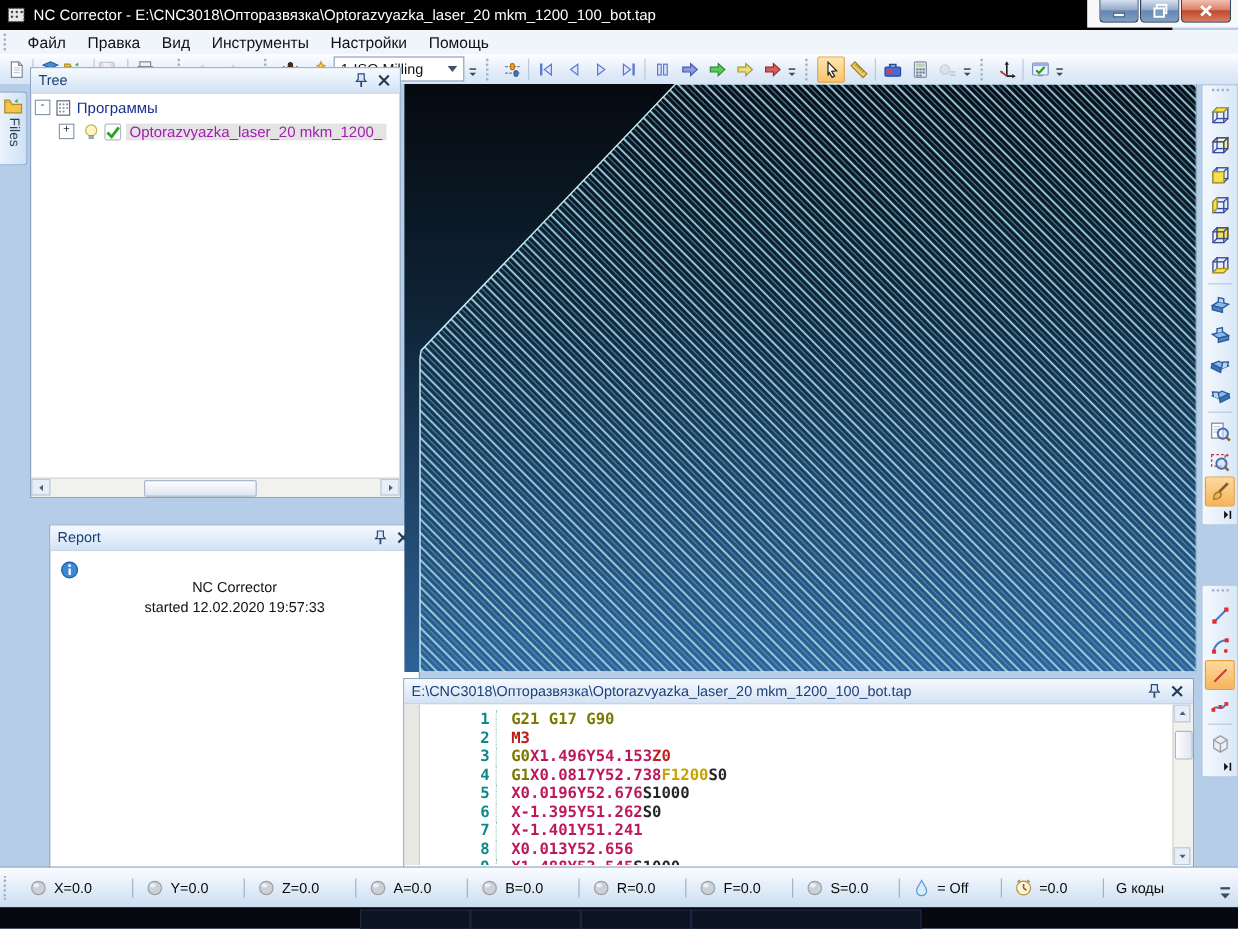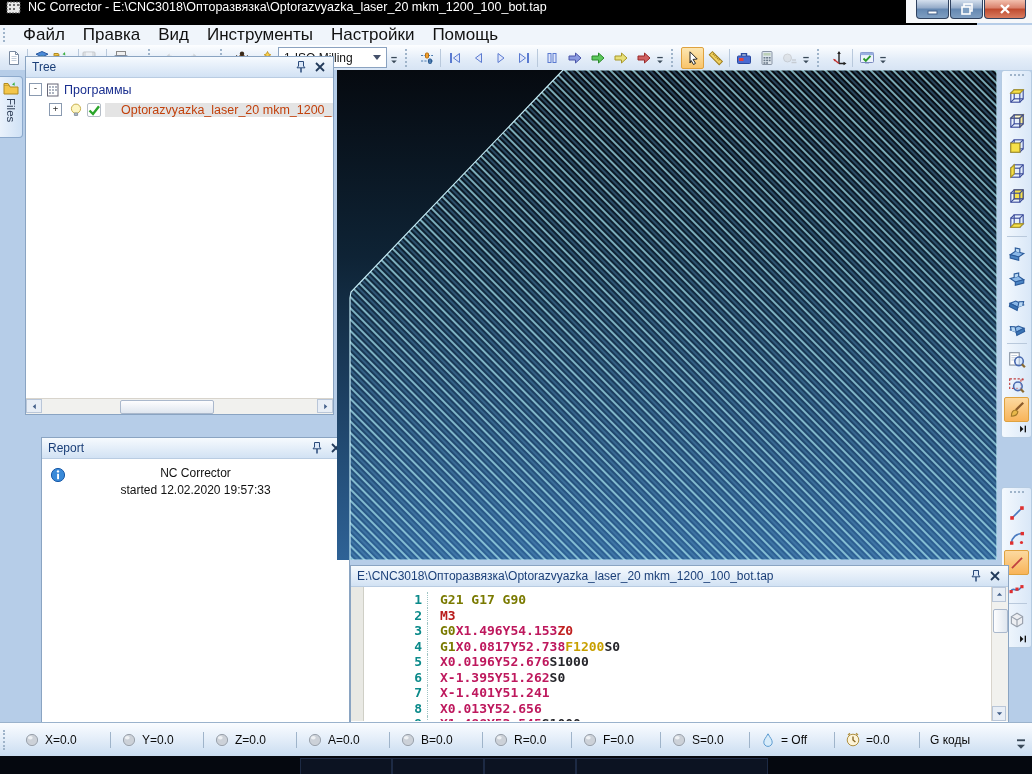--- a/index.html
+++ b/index.html
@@ -4,34 +4,34 @@
 <style>
   html,body{margin:0;padding:0}
   body{width:1032px;height:774px;position:relative;overflow:hidden;
        font-family:"Liberation Sans",sans-serif;font-size:12px;color:#111;
        background:#b6cde8}
   svg{display:block}
   .ic{display:inline-flex;align-items:center;justify-content:center}
   .ic svg{width:16px;height:16px}
 
   
-  #titlebar{position:absolute;left:0;top:0;width:977px;height:25px;background:#000;display:flex;align-items:flex-start}
+  #titlebar{position:absolute;left:0;top:0;width:977px;height:25px;background:#000;display:flex;align-items:center}
   #title-white{position:absolute;left:906px;top:0;width:126px;height:23px;background:#f6f8fa}
   #apptitle{color:#fff;font-size:12.5px;white-space:nowrap;margin-left:6px}
   #appicon{margin-left:6px}
   .wbtns{position:absolute;right:6px;top:0;display:flex;gap:1px}
   .wbtn{width:33px;height:19px;border:1px solid #30425f;border-top:none;border-radius:0 0 4px 4px;
         background:linear-gradient(#d5e0ee,#93aac8 45%,#6487b1 50%,#7f9fc2);display:flex;align-items:center;justify-content:center}
   .wbtn.close{width:42px;background:linear-gradient(#f2c0ae,#d9806a 45%,#bf4a2e 50%,#d97c60)}
 
   
   #menubar{position:absolute;left:0;top:25px;width:1032px;height:20px;background:#f0f5fb;
            border-bottom:1px solid #d7e2ef;display:flex;align-items:center}
   .mgrip{width:3px;height:14px;border-left:2px dotted #9fb4ca;margin:0 6px 0 3px}
-  .menu-item{padding:2px 9px;font-size:17px}
+  .menu-item{padding:2px 9px;font-size:13px}
 
   
   #toolbar{position:absolute;left:0;top:45px;width:1032px;height:25px;
            background:linear-gradient(#fdfeff,#e2ecf8 60%,#d7e4f4);display:flex;align-items:center;padding-left:2px;box-sizing:border-box}
   .tbtn{width:23px;height:22px;padding:0;margin:0;border:1px solid transparent;background:transparent;border-radius:2px;
         display:flex;align-items:center;justify-content:center;flex:0 0 auto}
   .tbtn.active{background:linear-gradient(#fce6b1,#f9c46a);border-color:#dfa23f}
   .tbtn.disabled{opacity:.4;filter:grayscale(1)}
   .tsep{width:1px;height:18px;background:#b9c9dc;margin:0 2px;flex:0 0 auto}
   .tgap{width:4px;height:18px;border-left:2px dotted #9fb4ca;margin:0 4px 0 6px;flex:0 0 auto}
@@ -54,28 +54,28 @@
   .pbtn{width:15px;height:15px;display:flex;align-items:center;justify-content:center;background:transparent;border:none;padding:0}
 
   
   #tree-panel{left:25px;top:56px;width:307px;height:357px}
   #tree-body{position:relative;height:321px;overflow:hidden}
   .trow{display:flex;align-items:center;height:17px;margin-top:3px;white-space:nowrap}
   .expander{width:11px;height:11px;border:1px solid #8a9ab0;background:#fff;font-size:9px;line-height:9px;
             text-align:center;color:#333;margin:0 3px;flex:0 0 auto;font-family:"DejaVu Sans Mono",monospace}
   .tlabel{font-weight:normal;font-size:12.5px;margin-left:3px}
   #tree-root-label{color:#1a2f8f}
-  #tree-child-label{color:#c2410c;background:#e4e4e4;padding:0 16px}
+  #tree-child-label{color:#a21caf;background:#e4e4e4;padding:0 3px}
   .hscroll{position:absolute;left:0;bottom:0;width:100%;height:15px;background:#f1f1ee;border-top:1px solid #d8d4cc;display:flex}
   .sbtn{width:16px;height:14px;background:#e8eef6;border:1px solid #b9c6d8;display:flex;align-items:center;justify-content:center;padding:0}
   .hthumb{position:absolute;left:78px;top:1px;width:92px;height:12px;background:linear-gradient(#fdfdfe,#dfe6ef);border:1px solid #aab8cc;border-radius:2px}
 
   
   #report-panel{left:41px;top:437px;width:307px;height:285px}
-  #report-body{position:relative;padding-top:6px}
+  #report-body{position:relative;padding-top:22px}
   .rline{text-align:center;font-size:12px;height:17px;line-height:17px;color:#111}
   #report-info-icon{position:absolute;left:8px;top:8px}
   .ropen{display:flex;align-items:center;gap:6px;margin:22px 0 0 8px;font-weight:bold;font-size:12.5px}
 
   
   #canvas{left:337px;top:70px;width:660px;height:490px;position:absolute;
           background:linear-gradient(#060a10,#0e2335 38%,#1d4164 68%,#2e6296)}
 
   
   .vtb{position:absolute;left:1001px;width:29px;background:linear-gradient(90deg,#f4f9fe,#d9e7f7);
@@ -84,21 +84,21 @@
   #vtb-geom{top:487px}
   .vgrip{width:14px;height:4px;border-top:2px dotted #9fb4ca;margin:2px 0 3px}
   .vbtn{width:25px;height:25px;border:1px solid transparent;background:transparent;border-radius:2px;
         display:flex;align-items:center;justify-content:center;padding:0}
   .vbtn.active{background:linear-gradient(#fcd9a0,#f8b45a);border-color:#dfa23f}
   .vbtn svg{width:18px;height:18px}
   .vsep{width:20px;height:1px;background:#b9c9dc;margin:3px 0}
   .vexp{height:14px;display:flex;align-items:center;justify-content:flex-end;width:100%;padding-right:3px;box-sizing:border-box}
 
   
-  #code-panel{left:350px;top:565px;width:657px;height:157px}
+  #code-panel{left:336px;top:565px;width:657px;height:157px}
   #code-body{display:flex;height:134px;overflow:hidden}
   #code-gutter{width:12px;background:#e9e9e4;border-right:1px solid #cfcfc6;flex:0 0 auto}
   #code-lines{flex:1;padding-top:5px;overflow:hidden;background:#fff}
   .crow{height:15.5px;display:flex;white-space:pre;font:bold 13px "DejaVu Sans Mono",monospace}
   .lnum{width:58px;text-align:right;color:#0b8a8a;padding-right:5px;border-right:1px dotted #9fc4c4;margin-right:12px;flex:0 0 auto}
   .seg-g{color:#7a7a00}.seg-m{color:#b91c1c}.seg-xy{color:#be185d}.seg-z{color:#c02020}.seg-f{color:#c8a000}.seg-s{color:#25252a}
   #code-vscroll{width:16px;background:#f1f1ee;border-left:1px solid #d8d4cc;position:relative;flex:0 0 auto}
   #code-vscroll .sbtn{width:14px;height:15px}
   .vthumb{position:absolute;left:1px;top:22px;width:13px;height:22px;background:linear-gradient(90deg,#fdfdfe,#dfe6ef);border:1px solid #aab8cc;border-radius:2px}
   #vs-down{position:absolute;bottom:0}

